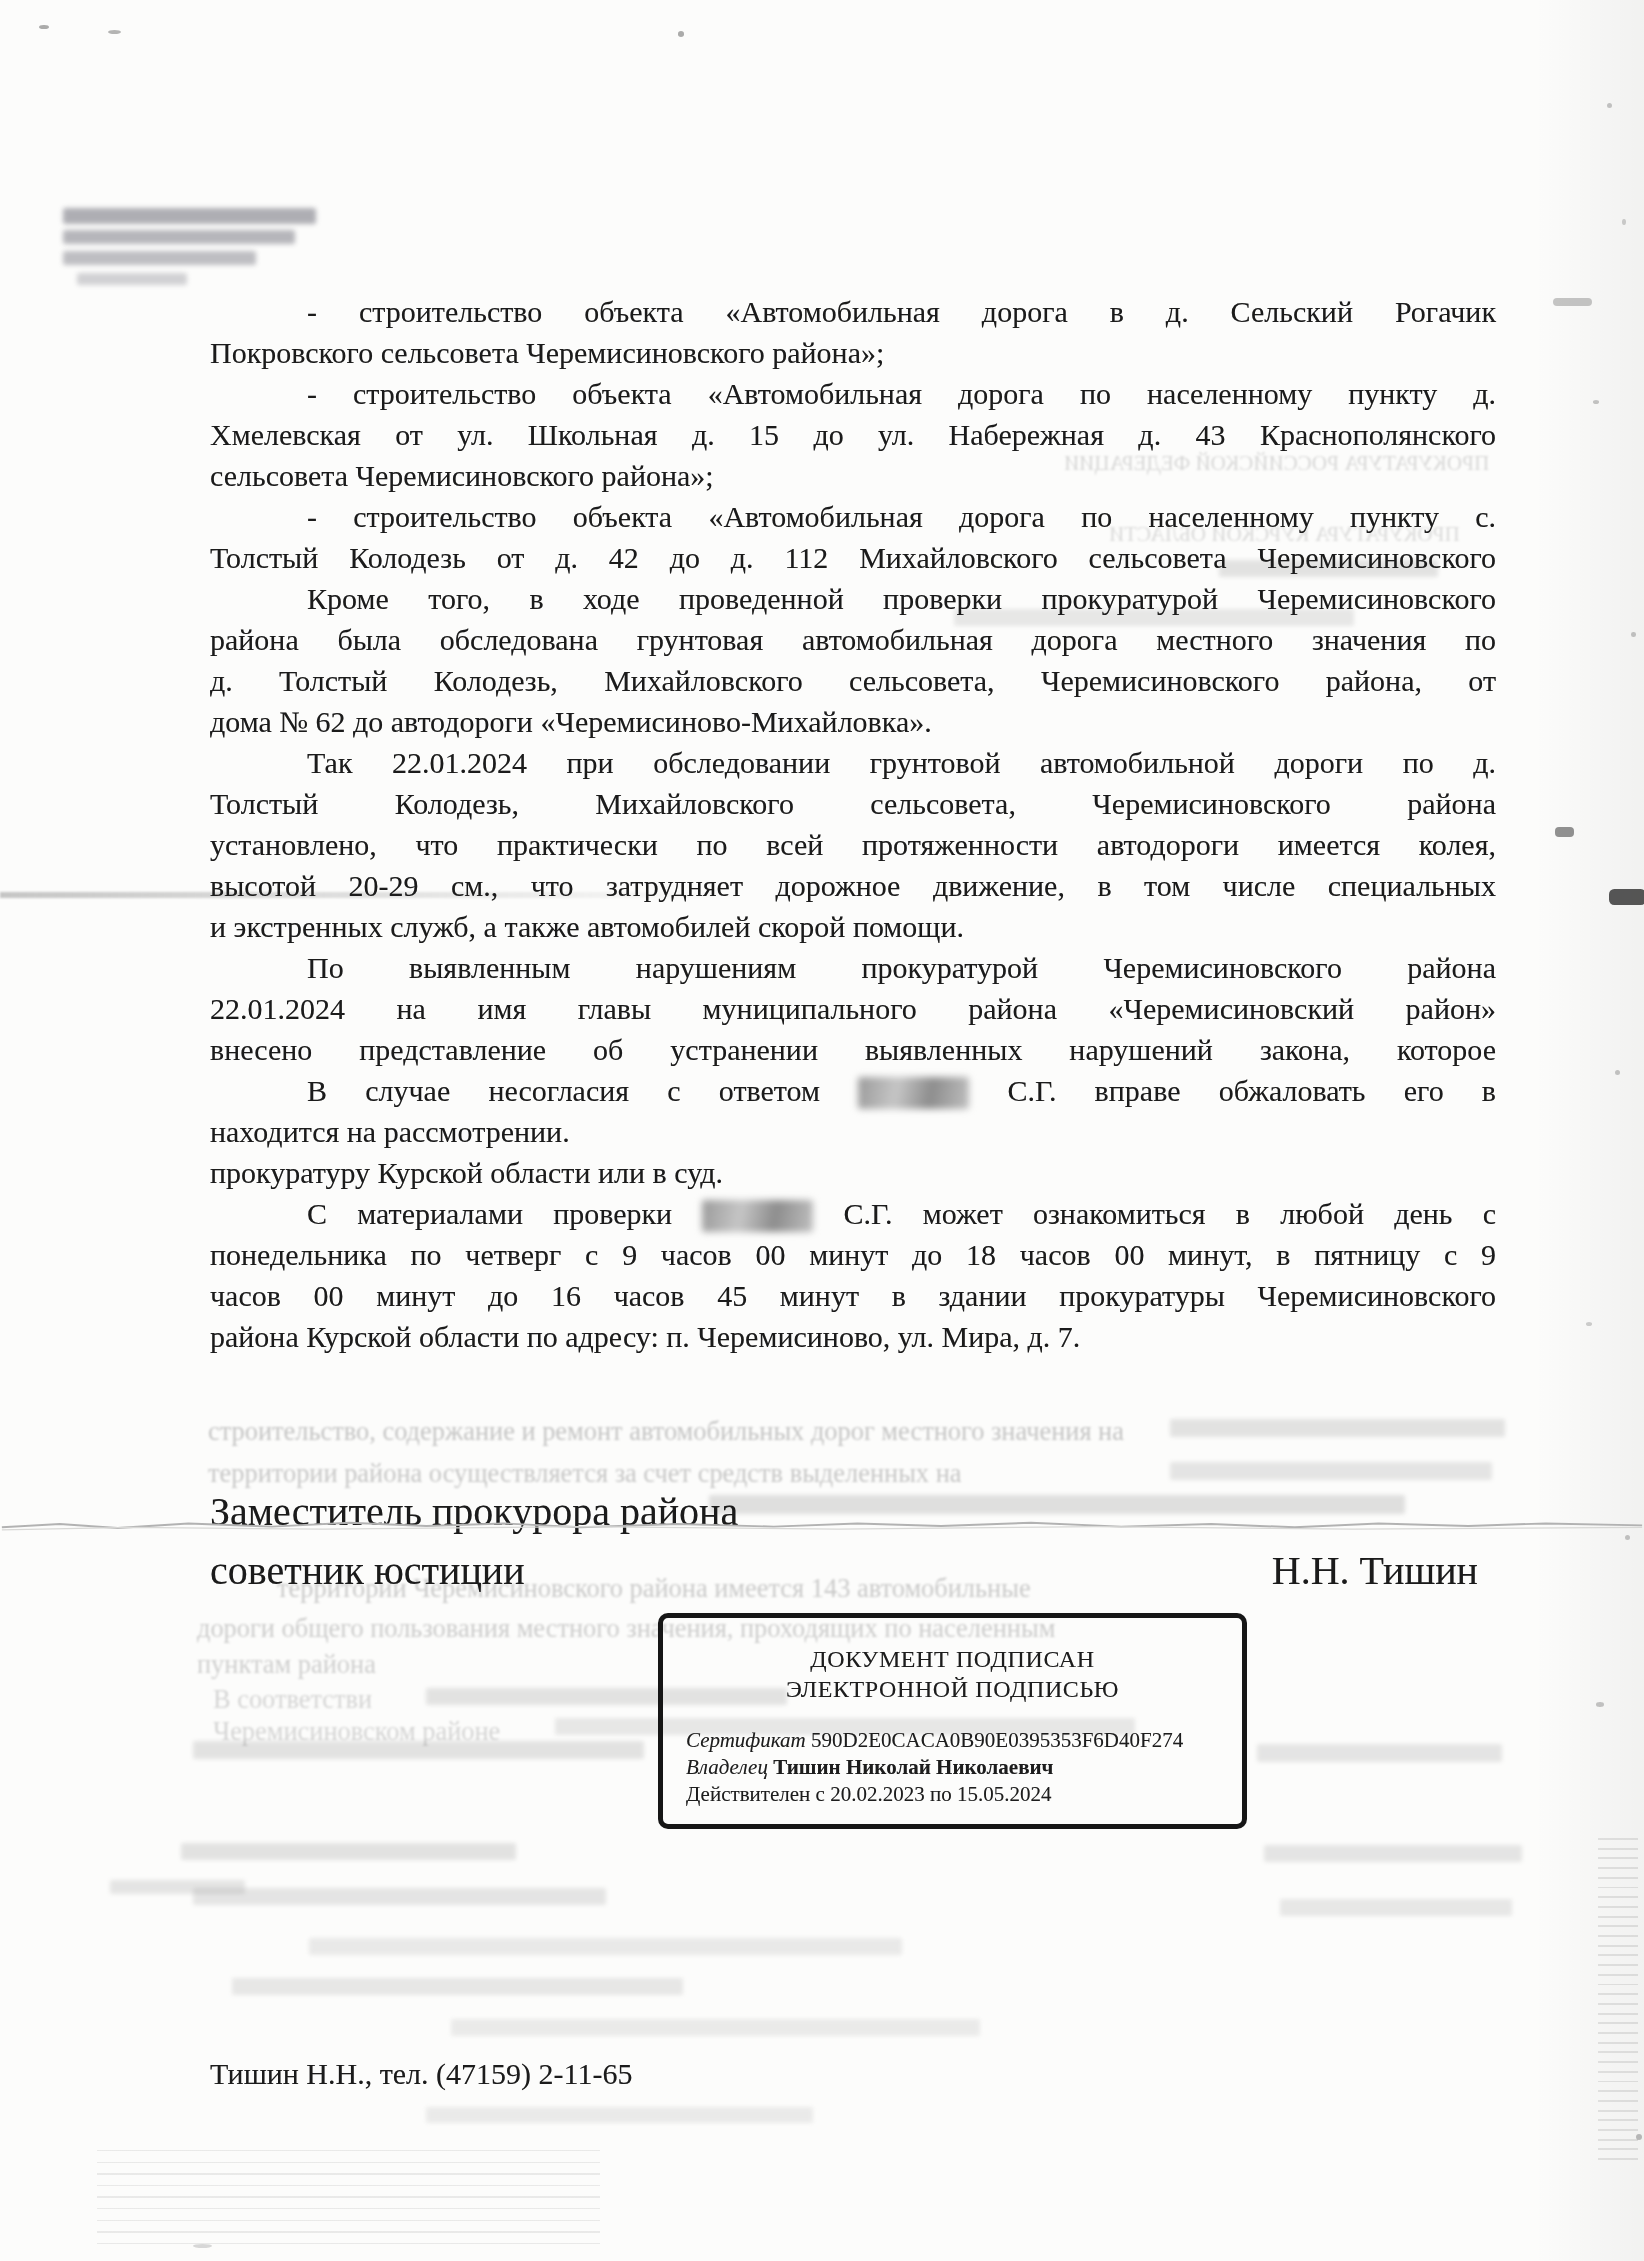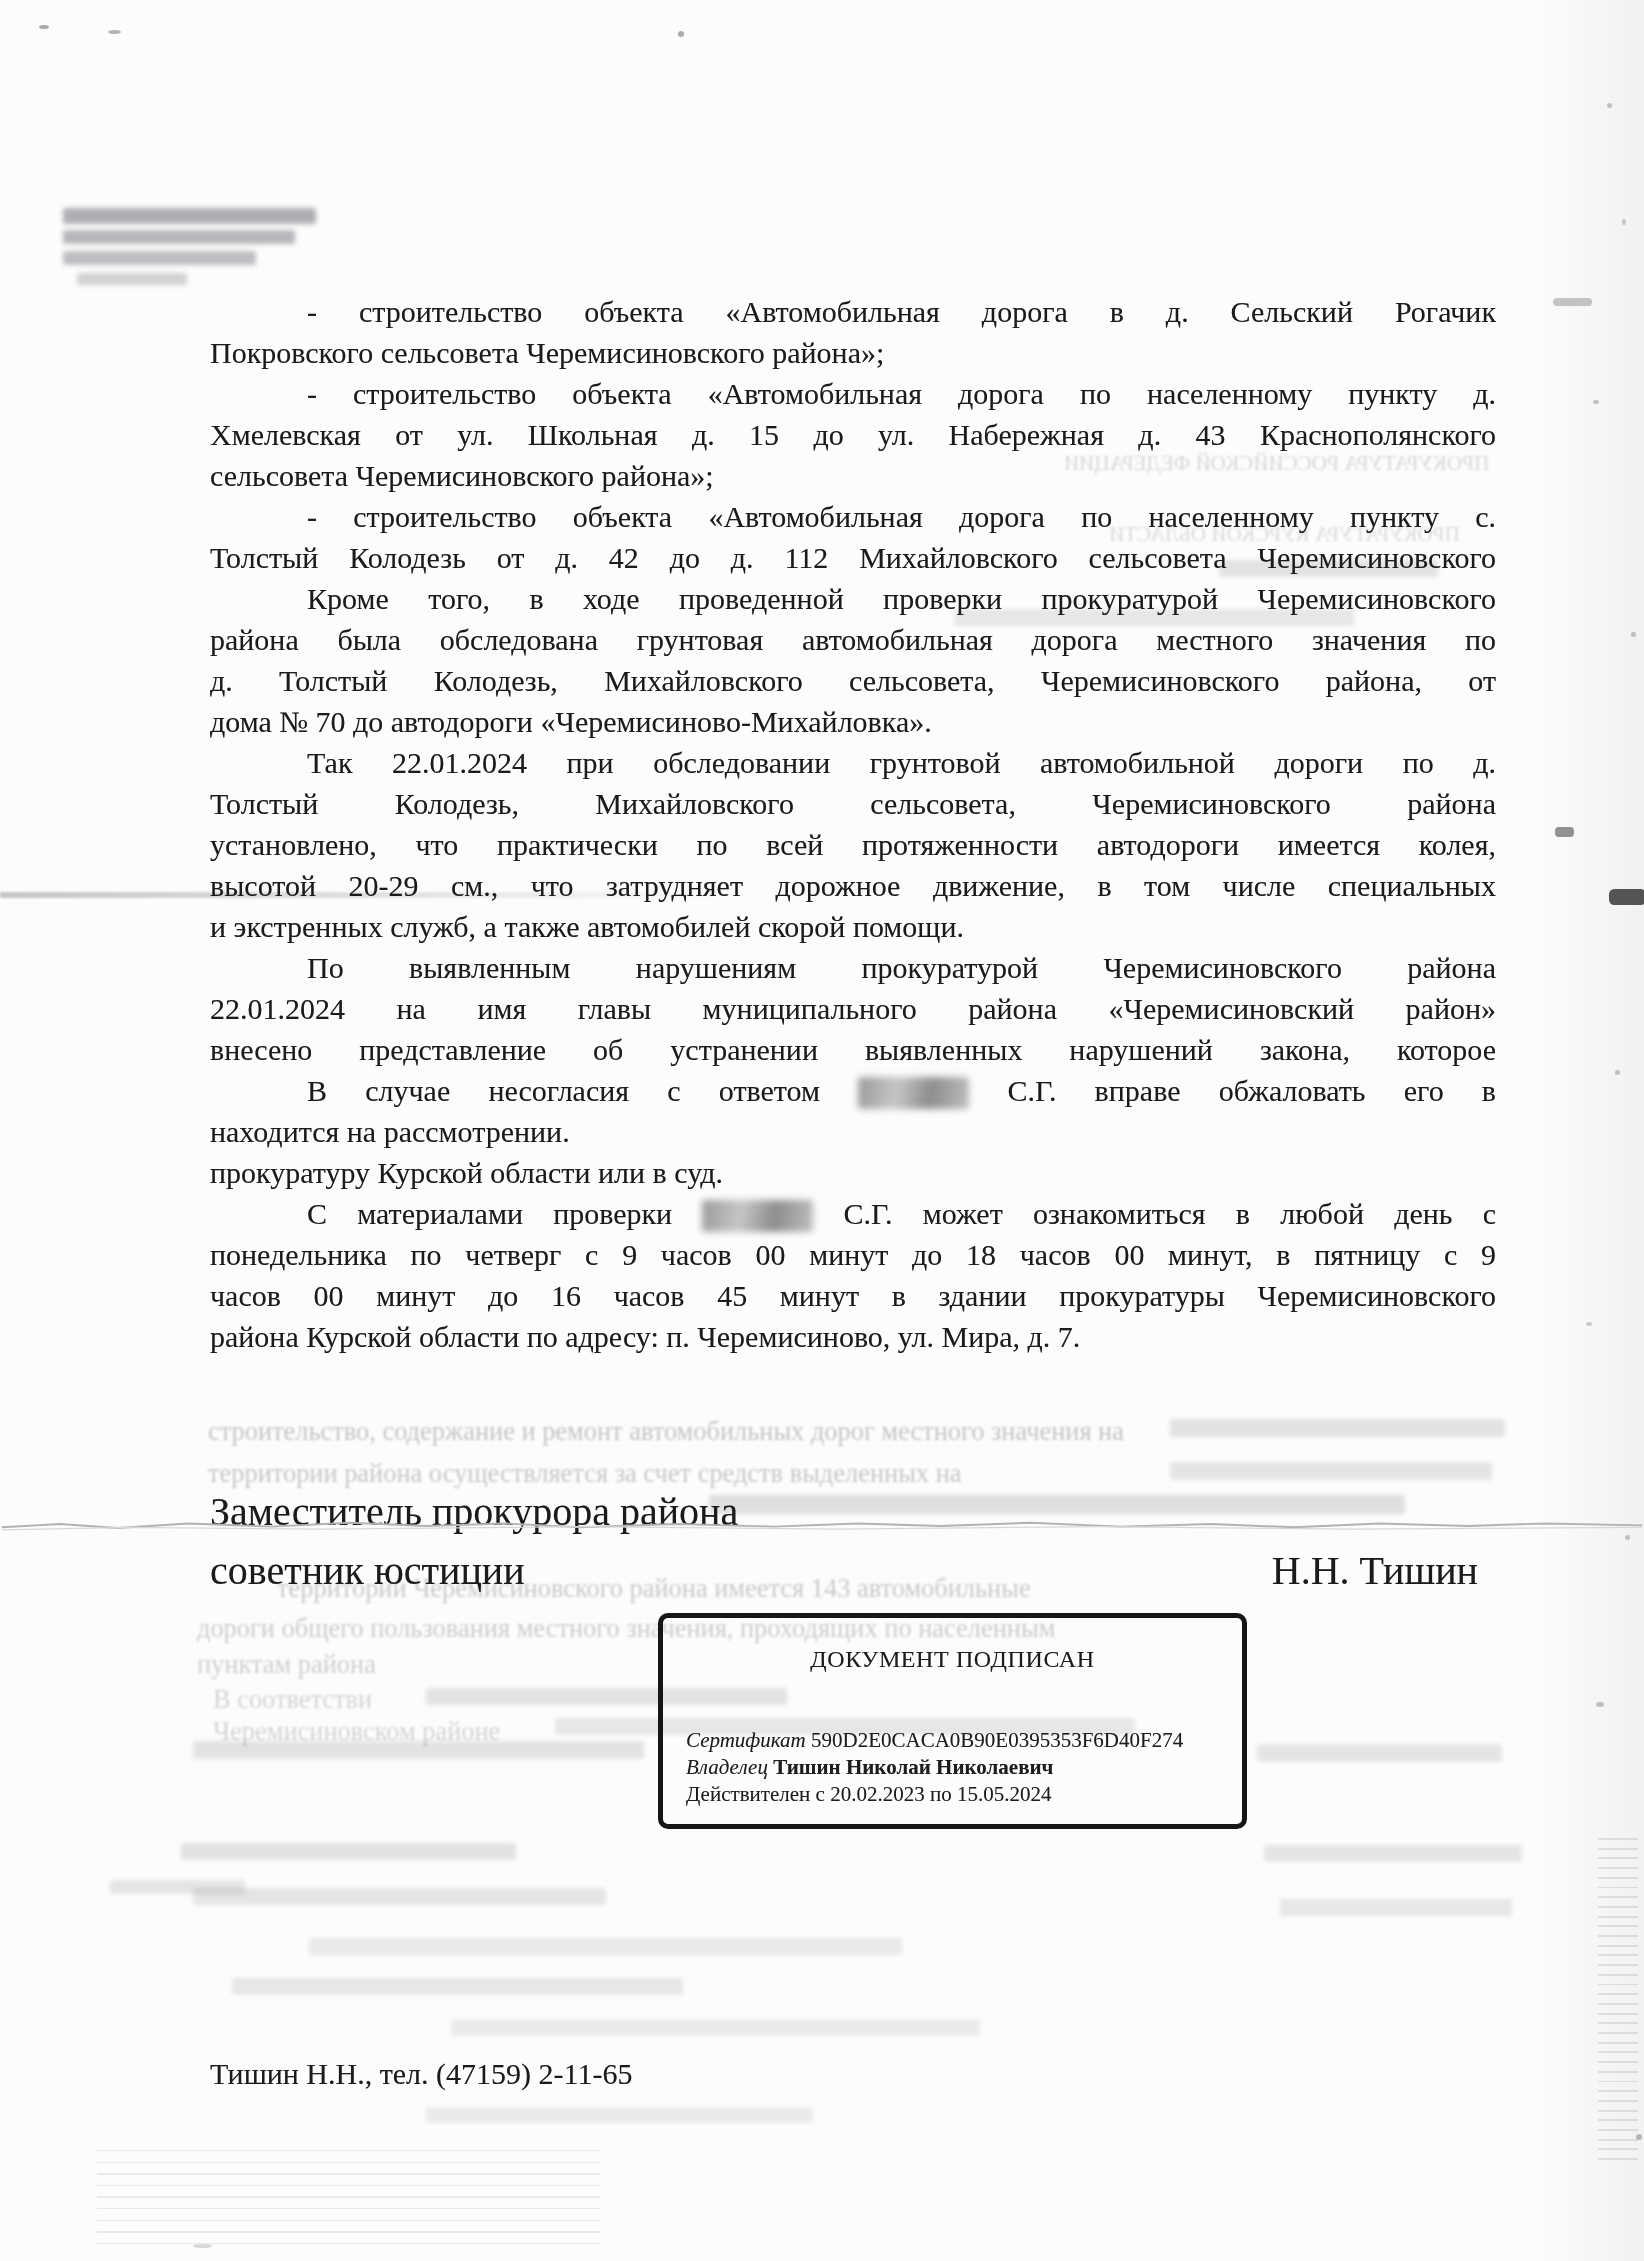--- a/index.html
+++ b/index.html
@@ -116,21 +116,21 @@
     <div class="line jl ind">- строительство объекта «Автомобильная дорога по населенному пункту д.</div>
     <div class="line jl">Хмелевская от ул. Школьная д. 15 до ул. Набережная д. 43 Краснополянского</div>
     <div class="line ll">сельсовета Черемисиновского района»;</div>
 
     <div class="line jl ind">- строительство объекта «Автомобильная дорога по населенному пункту с.</div>
     <div class="line jl">Толстый Колодезь от д. 42 до д. 112 Михайловского сельсовета Черемисиновского</div>
 
     <div class="line jl ind">Кроме того, в ходе проведенной проверки прокуратурой Черемисиновского</div>
     <div class="line jl">района была обследована грунтовая автомобильная дорога местного значения по</div>
     <div class="line jl">д. Толстый Колодезь, Михайловского сельсовета, Черемисиновского района, от</div>
-    <div class="line ll">дома № 70 до автодороги «Черемисиново-Михайловка».</div>
+    <div class="line ll">дома № 62 до автодороги «Черемисиново-Михайловка».</div>
 
     <div class="line jl ind">Так 22.01.2024 при обследовании грунтовой автомобильной дороги по д.</div>
     <div class="line jl">Толстый Колодезь, Михайловского сельсовета, Черемисиновского района</div>
     <div class="line jl">установлено, что практически по всей протяженности автодороги имеется колея,</div>
     <div class="line jl">высотой 20-29 см., что затрудняет дорожное движение, в том числе специальных</div>
     <div class="line ll">и экстренных служб, а также автомобилей скорой помощи.</div>
 
     <div class="line jl ind">По выявленным нарушениям прокуратурой Черемисиновского района</div>
     <div class="line jl">22.01.2024 на имя главы муниципального района «Черемисиновский район»</div>
     <div class="line jl">внесено представление об устранении выявленных нарушений закона, которое</div>
@@ -161,20 +161,21 @@
     <path d="M0,16 L90,11 L180,17 L290,10 L420,15 L540,9 L660,14 L780,10 L900,16 L1050,11 L1200,15 L1330,10 L1460,14 L1600,9 L1740,15 L1880,11 L2010,16 L2140,10 L2280,14 L2400,10 L2550,13" fill="none" stroke="#b2b2b2" stroke-width="3"></path>
     <path d="M0,20 L200,16 L500,19 L900,15 L1300,19 L1700,15 L2100,19 L2550,16" fill="none" stroke="#d8d8d6" stroke-width="2"></path>
   </svg>
 
   <div class="streak"></div>
   <div class="speck" style="left:1609px;top:889px;width:37px;height:15.5px;background:#2e2e2e;opacity:.8;border-radius:5.2px;"></div>
   <div class="speck" style="left:1555px;top:827px;width:19.3px;height:9.7px;background:#3c3c3c;opacity:.55;border-radius:3.9px;"></div>
 
   <div class="stamp">
     <div class="st-line" style="top:28px;">ДОКУМЕНТ ПОДПИСАН</div>
+    <div class="st-line" style="top:58px;">ЭЛЕКТРОННОЙ ПОДПИСЬЮ</div>
     <div class="st-body" style="top:110px;">
       <span class="lbl">Сертификат</span>
       <span>590D2E0CACA0B90E0395353F6D40F274</span>
     </div>
     <div class="st-body" style="top:137px;">
       <span class="lbl">Владелец</span>
       <span class="bold">Тишин Николай Николаевич</span>
     </div>
     <div class="st-body" style="top:164px;">Действителен с 20.02.2023 по 15.05.2024</div>
   </div>

